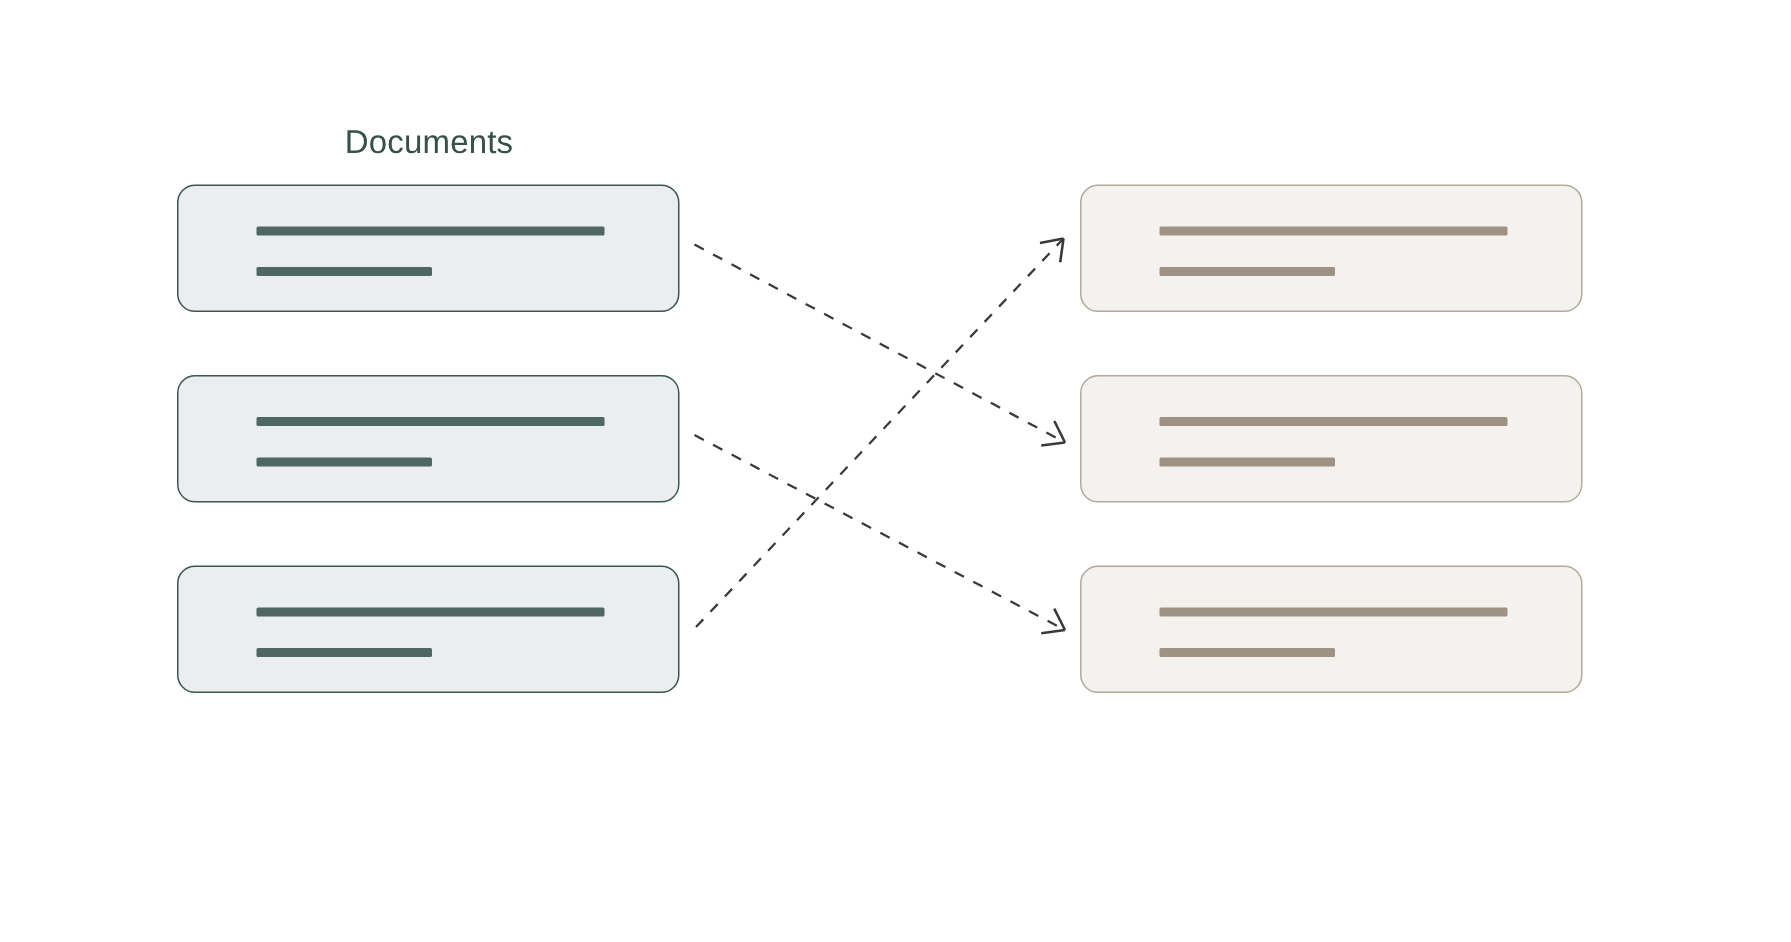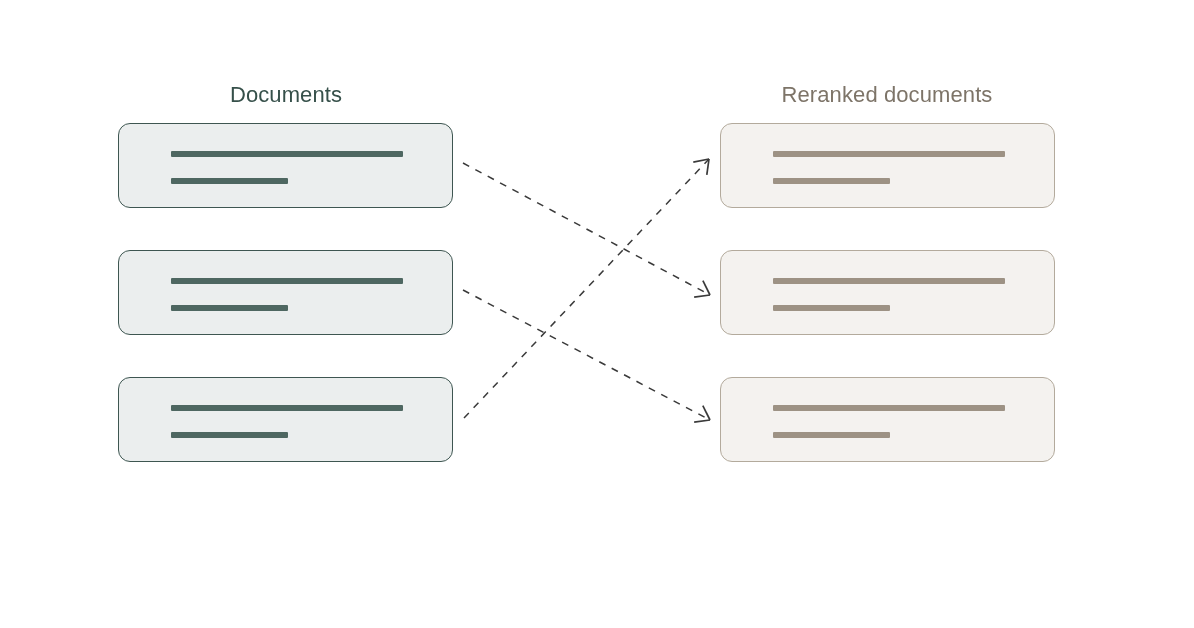--- a/index.html
+++ b/index.html
@@ -87,21 +87,20 @@
     pointer-events: none;
   }
 </style>
 </head>
 <body>
 
 <div id="canvas">
 
   <div class="col-title" id="title-left" style="color: rgb(54, 80, 74);">Documents</div>
 
-  <div class="col-title" id="title-right" style="color: rgb(125, 116, 104);">Reranked documents</div>
 
   <div class="card left row-1" style="background: rgb(235, 238, 238); border-color: rgb(62, 86, 81);">
     <div class="bar long" style="background: rgb(78, 103, 97);"></div>
     <div class="bar short" style="background: rgb(78, 103, 97);"></div>
   </div>
 
   <div class="card left row-2" style="background: rgb(235, 238, 238); border-color: rgb(62, 86, 81);">
     <div class="bar long" style="background: rgb(78, 103, 97);"></div>
     <div class="bar short" style="background: rgb(78, 103, 97);"></div>
   </div>

